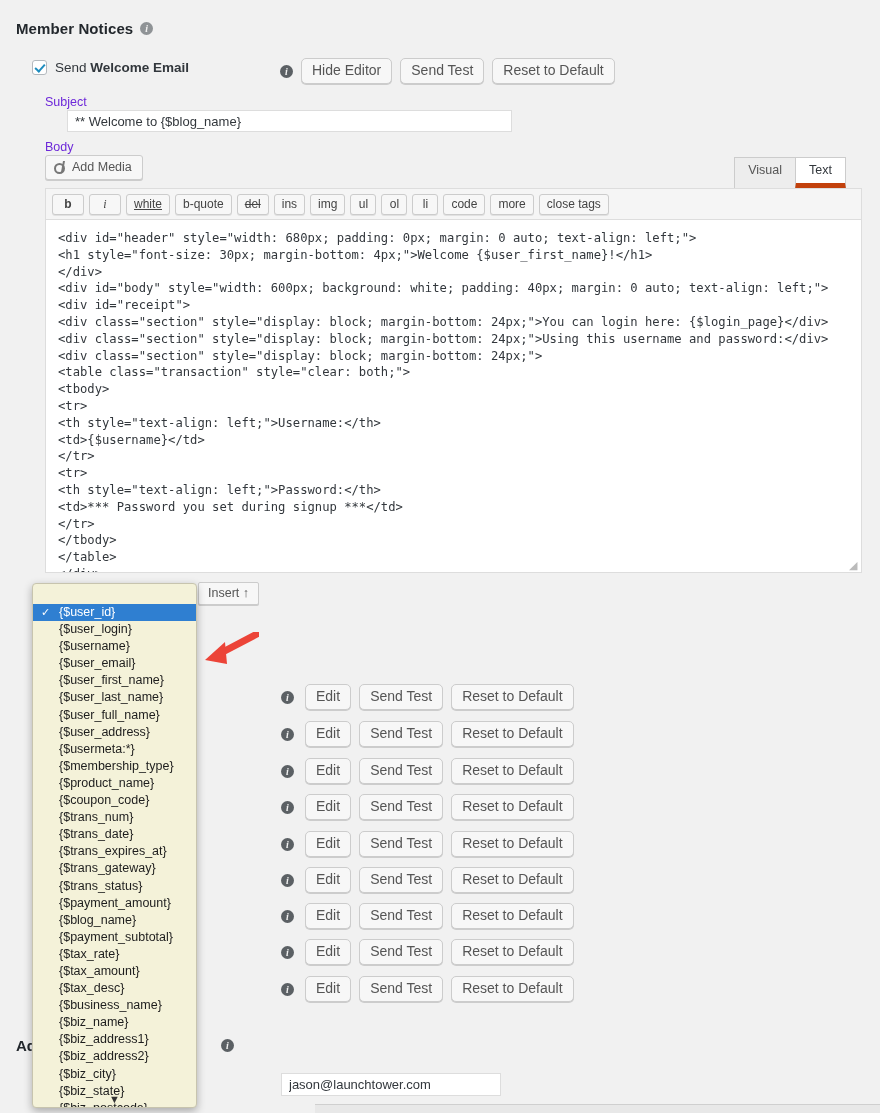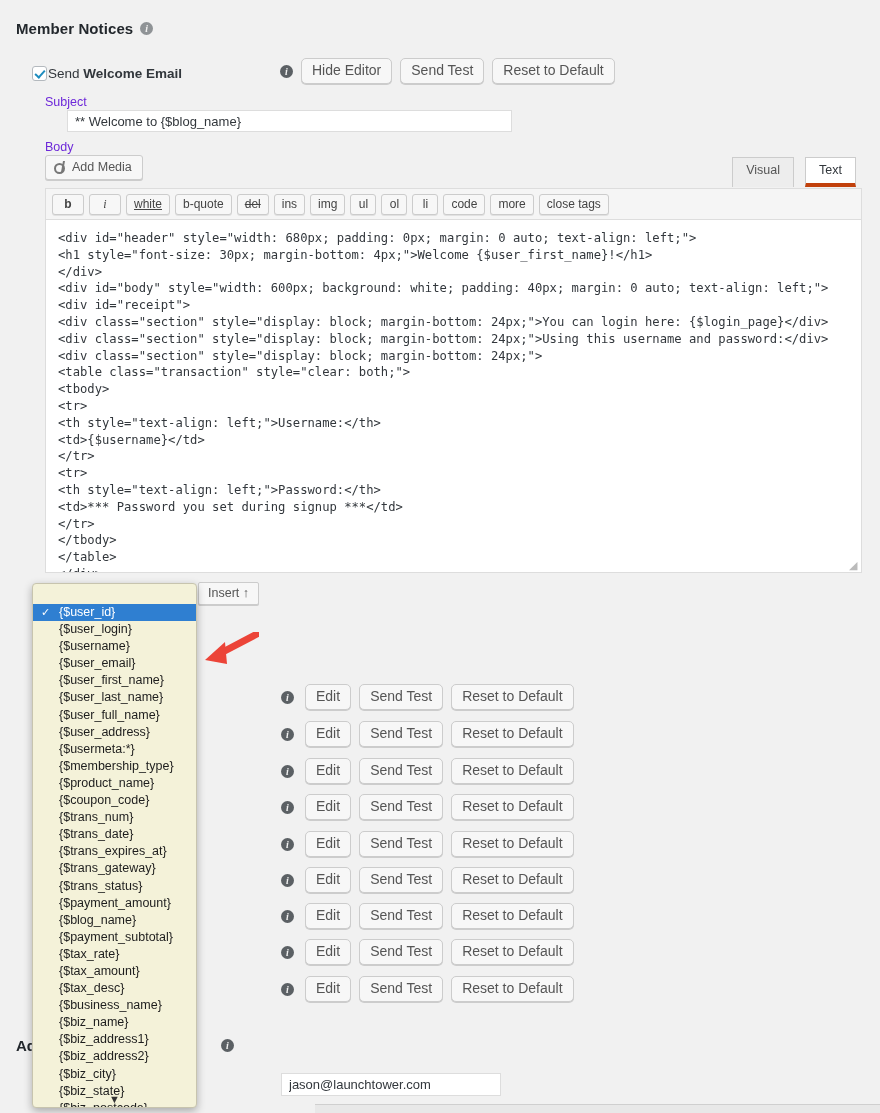--- a/index.html
+++ b/index.html
@@ -56,24 +56,24 @@
   
   .welcome-row {
     position: absolute;
     left: 32px;
     top: 58px;
     width: 820px;
     height: 24px;
   }
   .cb-wrap {
     position: absolute;
-    left: 0; top: 8px;
-    display: flex;
-    align-items: center;
-    gap: 1px;
+    left: 0; top: 2px;
+    display: flex;
+    align-items: center;
+    gap: 8px;
   }
   .checkbox {
     width: 15px; height: 15px;
     border: 1px solid #b4b9be;
     background: #fff;
     border-radius: 3px;
     position: relative;
     box-sizing: border-box;
     flex: none;
   }
@@ -183,39 +183,38 @@
     content: "";
     position: absolute;
     left: 8px; top: 0;
     width: 2px; height: 11px;
     background: #777;
     transform: skewX(-10deg);
   }
 
   .tabs {
     position: absolute;
-    right: 6px;
+    right: 16px;
     top: 2px;
     display: flex;
-    gap: 12px;
   }
   .tab {
     font-size: 12.5px;
     color: #555;
     padding: 5px 13px 6px 13px;
     border: 1px solid #ccc;
     border-bottom: none;
     background: #ededed;
     margin-left: -1px;
     cursor: pointer;
   }
   .tab.active {
     background: #fff;
     color: #32373c;
-    border-bottom: 4px solid #c2410c;
+    border-bottom: 6px solid #c2410c;
   }
 
   .quicktags {
     position: absolute;
     left: 0;
     top: 33px;
     width: 817px;
     height: 32px;
     background: #f5f5f5;
     border: 1px solid #ddd;

